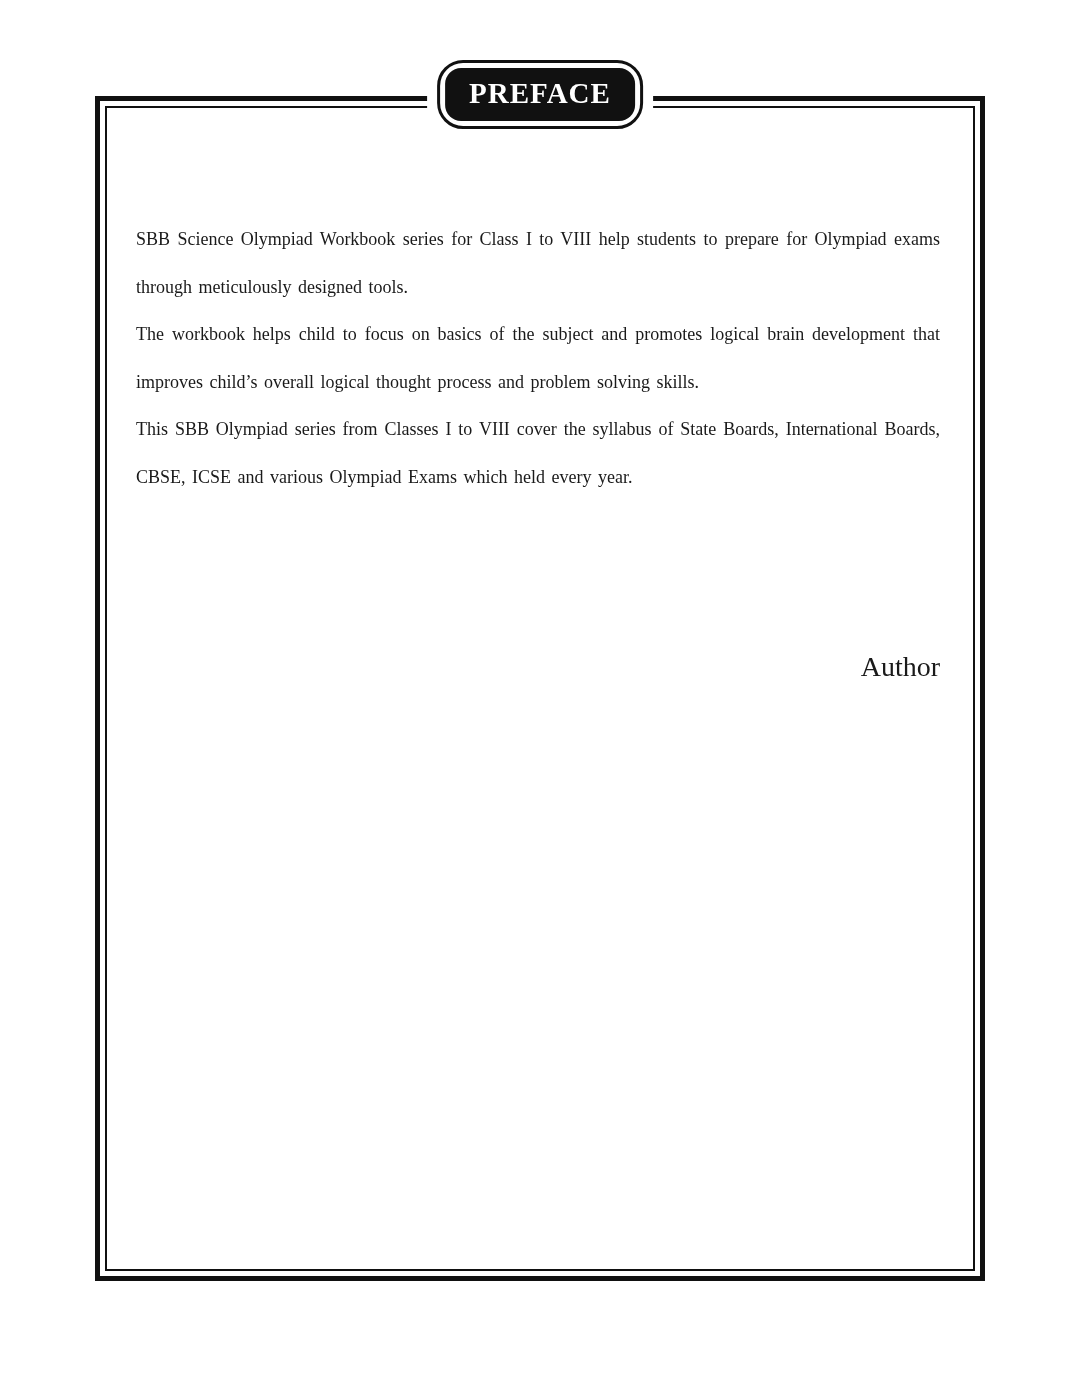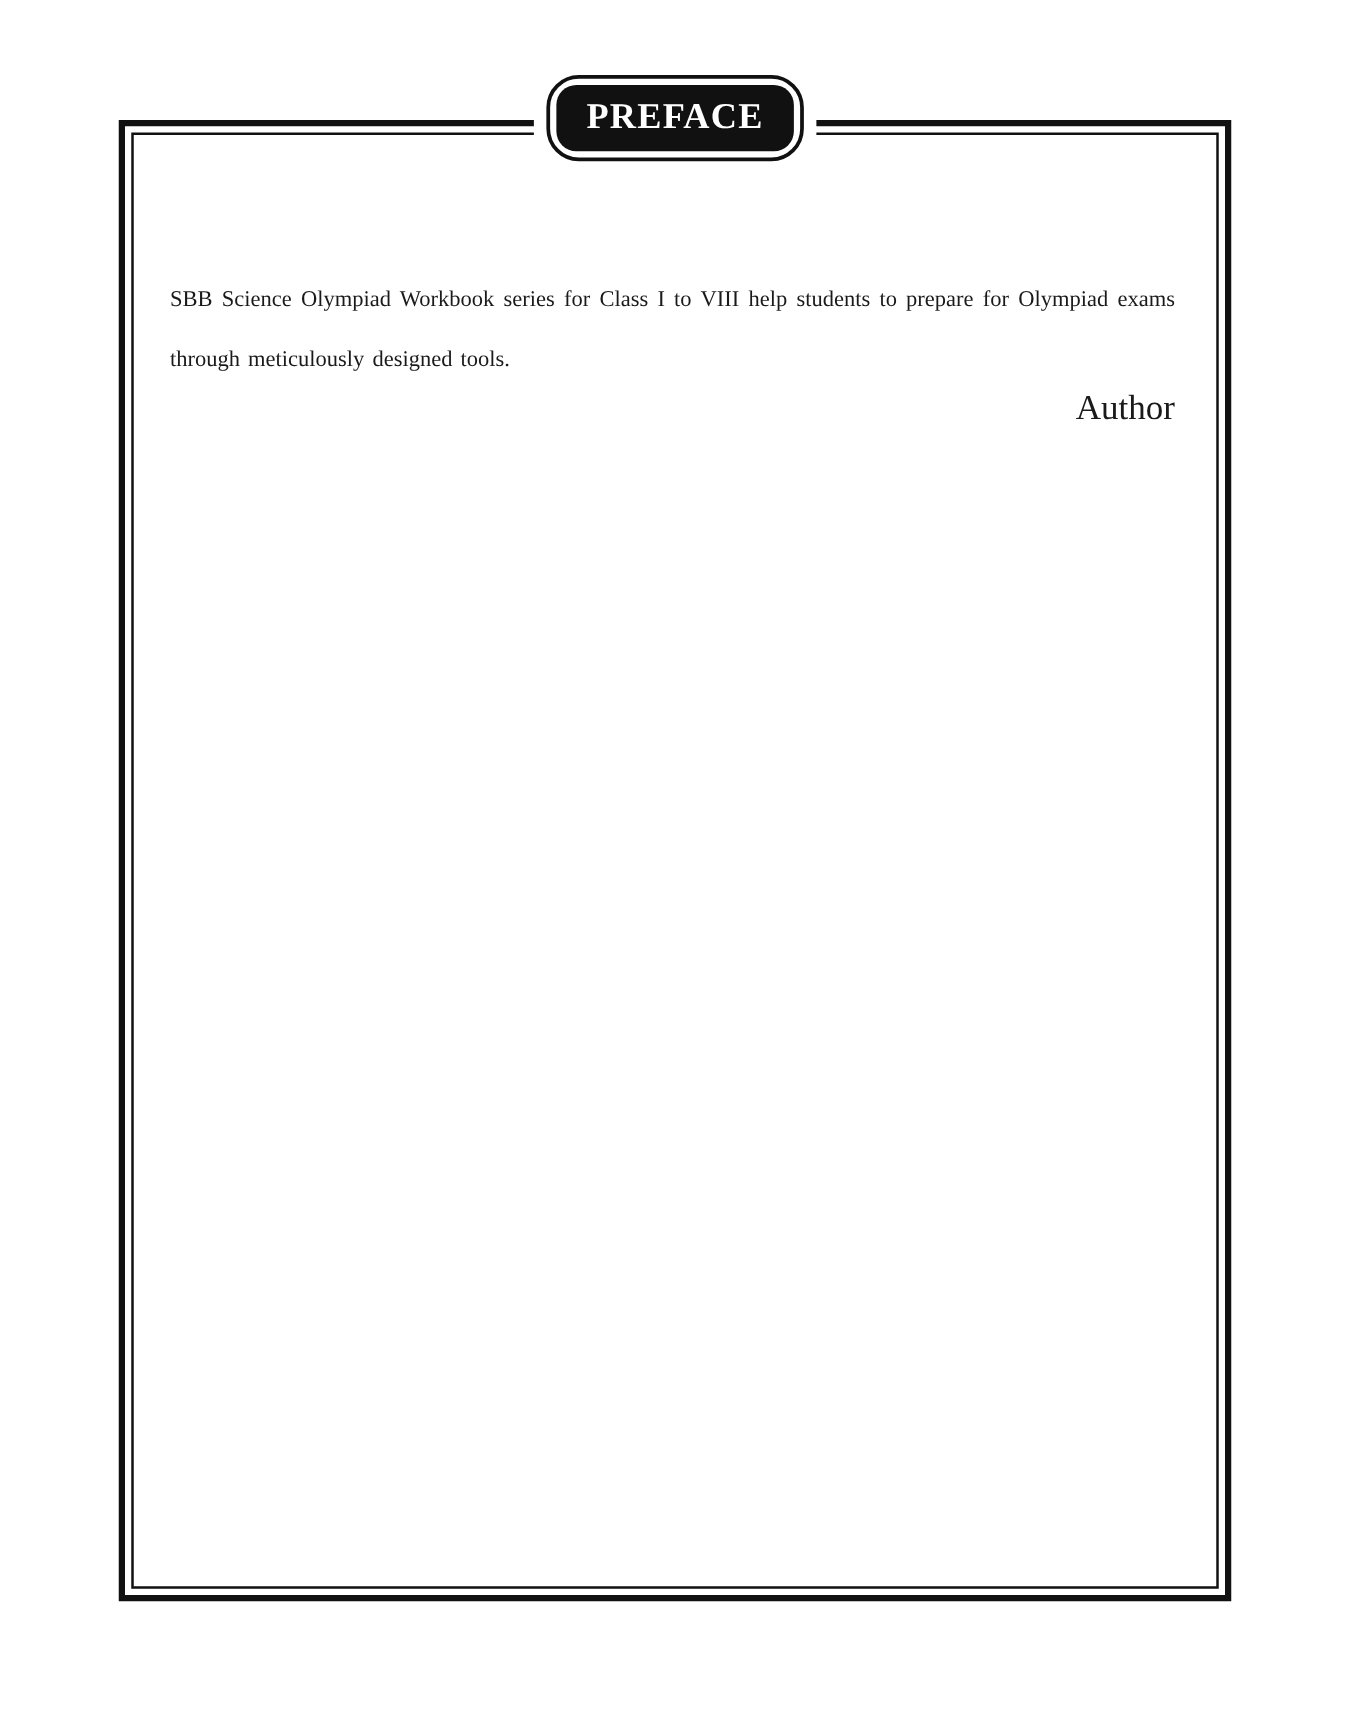--- a/index.html
+++ b/index.html
@@ -67,20 +67,21 @@
     z-index: 2;
   }
   .content p {
     font-size: 18px;
     line-height: 47.5px;
     text-align: justify;
     word-spacing: 2px;
     color: #1a1a1a;
   }
   .signature {
+    margin-top: 150px;
     text-align: right;
     font-size: 28px;
     color: #1a1a1a;
   }
 </style>
 </head>
 <body>
 
 <div class="page">
 
@@ -89,17 +90,19 @@
   </div>
 
   <div class="badge-wrap">
     <div class="badge-outline">
       <div class="badge-core">PREFACE</div>
     </div>
   </div>
 
   <div class="content">
     <p>SBB Science Olympiad Workbook series for Class I to VIII help students to prepare for Olympiad exams through meticulously designed tools.</p>
+    <p>The workbook helps child to focus on basics of the subject and promotes logical brain development that improves child’s overall logical thought process and problem solving skills.</p>
+    <p>This SBB Olympiad series from Classes I to VIII cover the syllabus of State Boards, International Boards, CBSE, ICSE and various Olympiad Exams which held every year.</p>
 
     <div class="signature">Author</div>
   </div>
 
 </div>
 
 </body></html>

